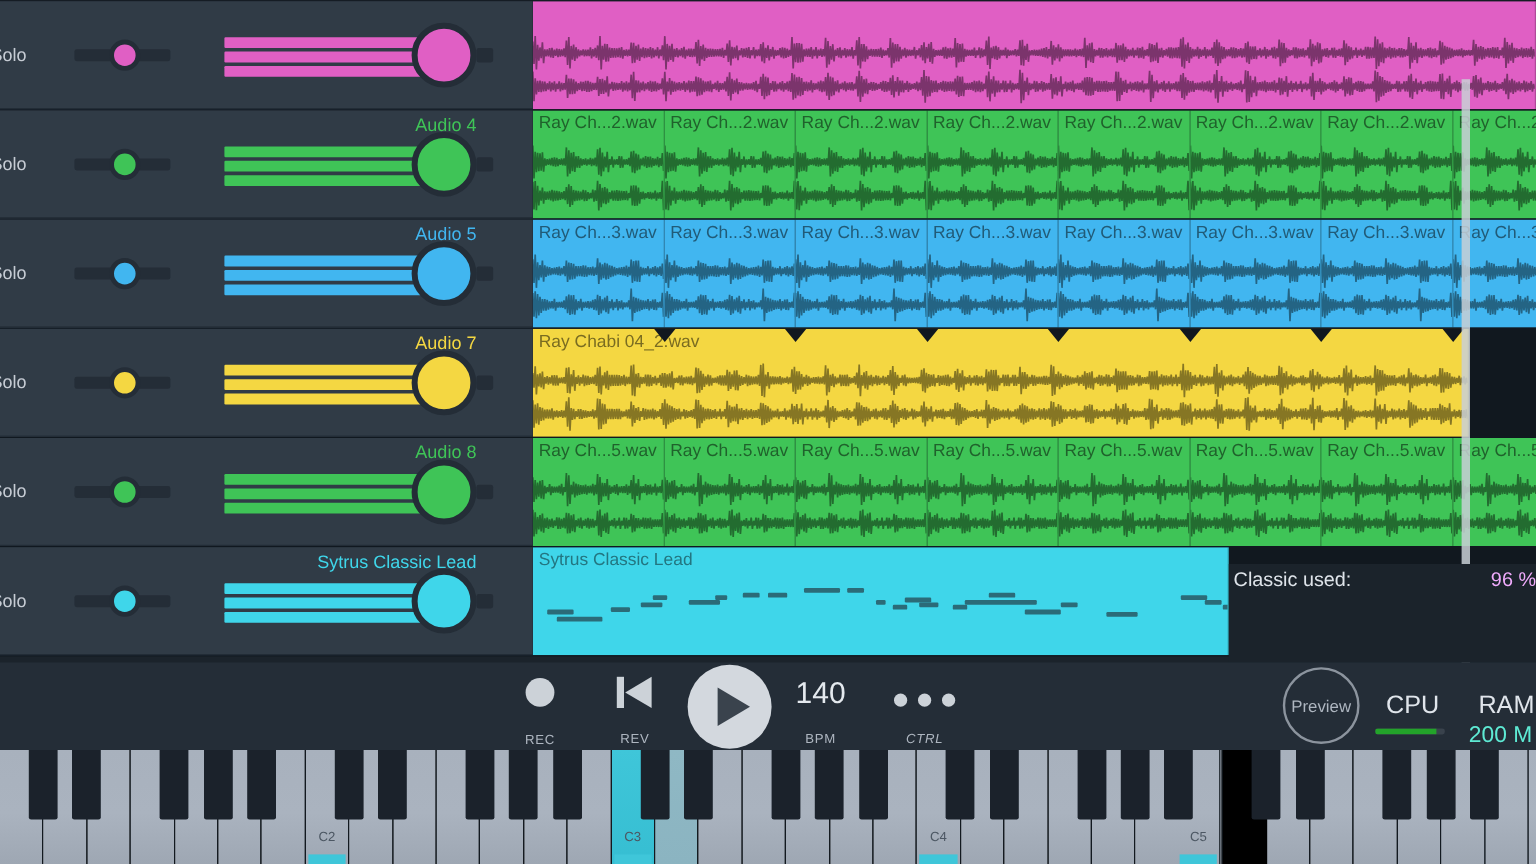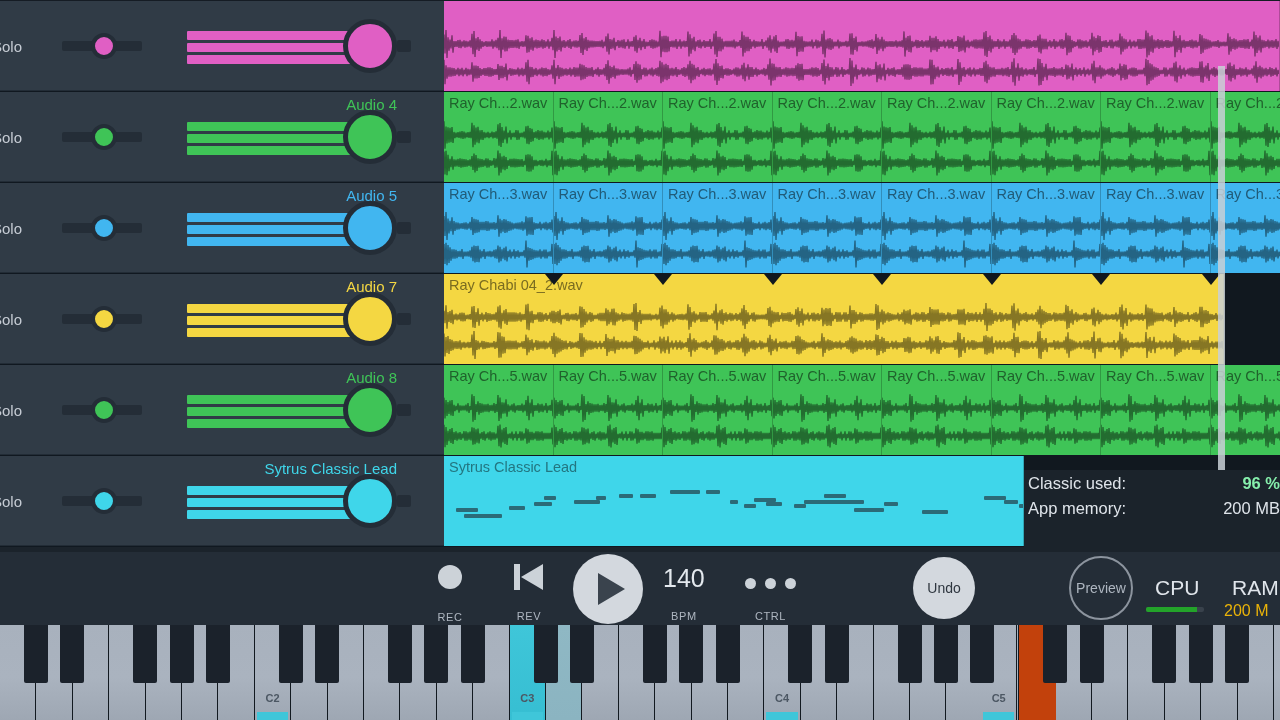--- a/index.html
+++ b/index.html
@@ -104,21 +104,21 @@
     background: #c9d0d6; opacity: .85; pointer-events: none;
   }
 
   
   .memory {
     position: absolute; left: 1024px; top: 470px; width: 256px; height: 82px;
     background: #1b232b; padding: 4px 0 0 4px;
   }
   .memrow { position: relative; height: 25px; font-size: 16.5px; color: #dfe4ea; }
   .memrow .val { position: absolute; right: 0; top: 0; }
-  .memrow .val.warn { color: #86efac; font-weight: bold; }
+  .memrow .val.warn { color: #f0abfc; font-weight: normal; }
 
   
   .transport {
     position: absolute; left: 0; top: 552px; width: 1280px; height: 73px;
     background: #242d37;
   }
   .tctl { position: absolute; text-align: center; }
   .tctl .cap { position: absolute; left: 50%; transform: translateX(-50%); top: 46px;
                font-size: 11px; color: #aeb6c0; letter-spacing: .6px; }
   .rec-dot { width: 24px; height: 24px; border-radius: 50%; background: #ccd2d8; }
@@ -146,24 +146,24 @@
     position: absolute; width: 64px; height: 64px; border-radius: 50%;
     border: 2px solid #8c949e; color: #aeb6c0; font-size: 14px;
     display: flex; align-items: center; justify-content: center;
   }
   .meter-label { position: absolute; font-size: 21px; color: #e0e5eb; }
   .cpu-meter {
     position: absolute; width: 58px; height: 5px; background: #39424c; border-radius: 2px;
     overflow: hidden;
   }
   .cpu-meter i { display: block; height: 100%; background: #23a32a; }
-  .ram-val { position: absolute; font-size: 16px; color: #eab308; }
-
-  
-  .piano { position: absolute; left: 0; top: 625px; width: 1183px; height: 95px; background: #c2410c; font-weight: bold; }
+  .ram-val { position: absolute; font-size: 19px; color: #5eead4; }
+
+  
+  .piano { position: absolute; left: 0; top: 625px; width: 1183px; height: 95px; background: #000000; }
   .wkey {
     position: absolute; top: 0; height: 95px;
     background: linear-gradient(to bottom, #a8b1bd 0%, #aab3bf 55%, #9ea7b3 100%);
     border-right: 1px solid #121920;
   }
   .wkey.active { background: linear-gradient(to bottom,#3fc6d9 0%, #36bed2 100%); }
   .wkey.soft   { background: linear-gradient(to bottom,#8fb8c4 0%, #8bb4c1 100%); }
   .bkey {
     position: absolute; top: 0; height: 58px; background: #1b222b;
     border-radius: 0 0 2px 2px; z-index: 3;
@@ -542,21 +542,20 @@
             <div class="note" style="left: 20px; top: 58px; width: 38px;"></div>
             <div class="note" style="left: 65px; top: 50px; width: 16px;"></div>
           </div>
         </div>
       </div>
     </div>
   <div class="playhead" id="playhead" style="left: 1218px; top: 66px;"></div>
 
   <div class="memory" id="memory">
       <div class="memrow"><span>Classic used:</span><span class="val warn">96 %</span></div>
-      <div class="memrow"><span>App memory:</span><span class="val">200 MB</span></div>
     </div>
 
   <div class="transport">
 
     <div class="tctl" style="left:438px; top:13px;text-decoration:underline;">
       <div class="rec-dot"></div>
       <div class="cap">REC</div>
     </div>
 
     <div class="tctl" style="left:514px; top:12px;">
@@ -575,24 +574,23 @@
       <div class="bpm-num">140</div>
       <div class="cap">BPM</div>
     </div>
 
     <div class="tctl" style="left:745px; top:26px;">
       <div class="ctrl-dots">
         <i></i>
           <i></i>
           <i></i>
       </div>
-      <div class="cap" style="top:32px;">CTRL</div>
-    </div>
-
-    <div class="undo-btn" style="left:913px; top:5px;">Undo</div>
+      <div class="cap" style="top:32px;font-style:italic;">CTRL</div>
+    </div>
+
 
     <div class="preview-btn" style="left:1069px; top:4px;">Preview</div>
 
     <div class="meter-label" style="left:1155px; top:24px;">CPU</div>
     <div class="cpu-meter" style="left:1146px; top:55px;">
       <i id="cpu-fill" style="width: 88%;"></i>
     </div>
 
     <div class="meter-label" style="left:1232px; top:24px;">RAM</div>
     <div class="ram-val" style="left:1224px; top:50px;">200 M</div>

